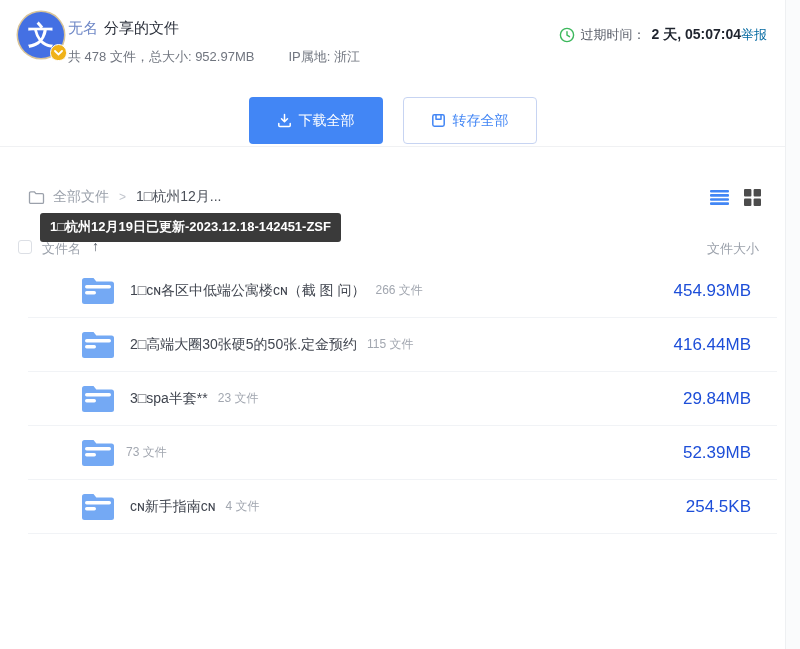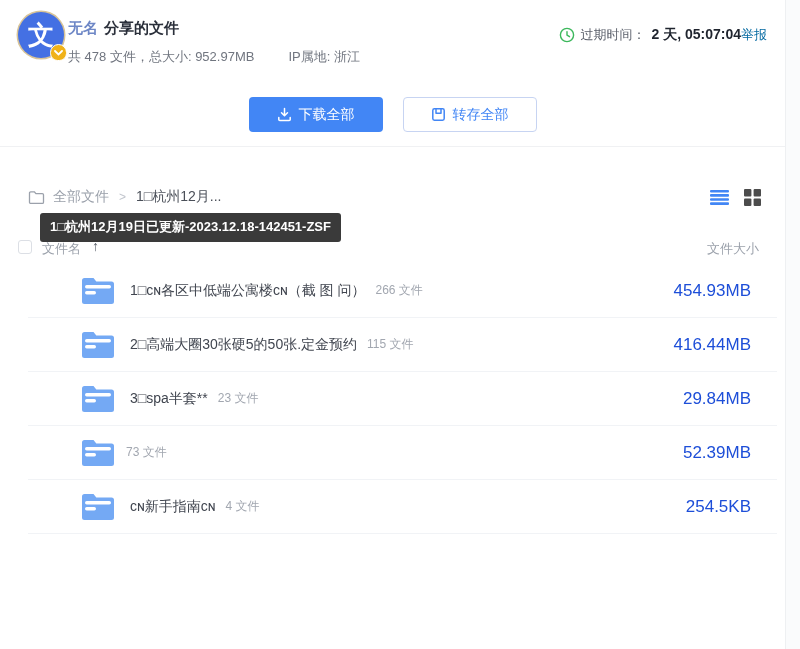--- a/index.html
+++ b/index.html
@@ -26,35 +26,35 @@
     box-shadow:0 0 0 1.5px #d8c498;
     display:flex; align-items:center; justify-content:center;
   }
   .avatar-glyph { color:#fff; font-size:26px; font-weight:bold; line-height:1; }
   .avatar-badge {
     position:absolute; right:-3px; bottom:-3px;
     width:17px; height:17px; border-radius:50% 50% 45% 45%;
     background:#f0b219; border:1.5px solid #fff;
     display:flex; align-items:center; justify-content:center;
   }
-  .title-line { position:absolute; left:68px; top:19px; font-size:15px; font-weight:700;text-align:center; }
+  .title-line { position:absolute; left:68px; top:19px; font-size:15px; font-weight:400;text-align:center; }
   .owner { color:#6e87c6; margin-right:6px; }
   .title-suffix { color:#2a2f3a; }
   .subtitle { position:absolute; left:68px; top:48px; font-size:13px; color:#70757f; }
   .subtitle .ip { margin-left:34px; }
 
   .meta { position:absolute; right:18px; top:26px; display:flex; align-items:center; font-size:13px; }
   .clock-icon { width:16px; height:16px; margin-right:6px; display:inline-flex; }
   .expire-label { color:#5a5f6a; }
   .expire-value { color:#1f242e; font-weight:bold; font-size:14px; margin-left:6px; }
   .report { color:#0369a1; cursor:pointer; }
 
   .actions { position:absolute; left:0; right:0; top:97px; display:flex; justify-content:center; gap:20px; }
   .btn {
-    width:134px; height:35px; border-radius:4px;
+    width:134px; height:47px; border-radius:4px;
     display:flex; align-items:center; justify-content:center; gap:7px;
     font-size:14px; cursor:pointer; border:1px solid transparent;
   }
   .btn-primary { background:#4286f5; color:#fff; }
   .btn-outline { background:#fff; color:#4286f5; border-color:#c7d4f2; }
   .btn svg { display:block; }
 
   
   .breadcrumb { position:absolute; left:28px; top:188px; display:flex; align-items:center; font-size:14px; }
   .crumb-folder-icon { display:inline-flex; margin-right:8px; }

